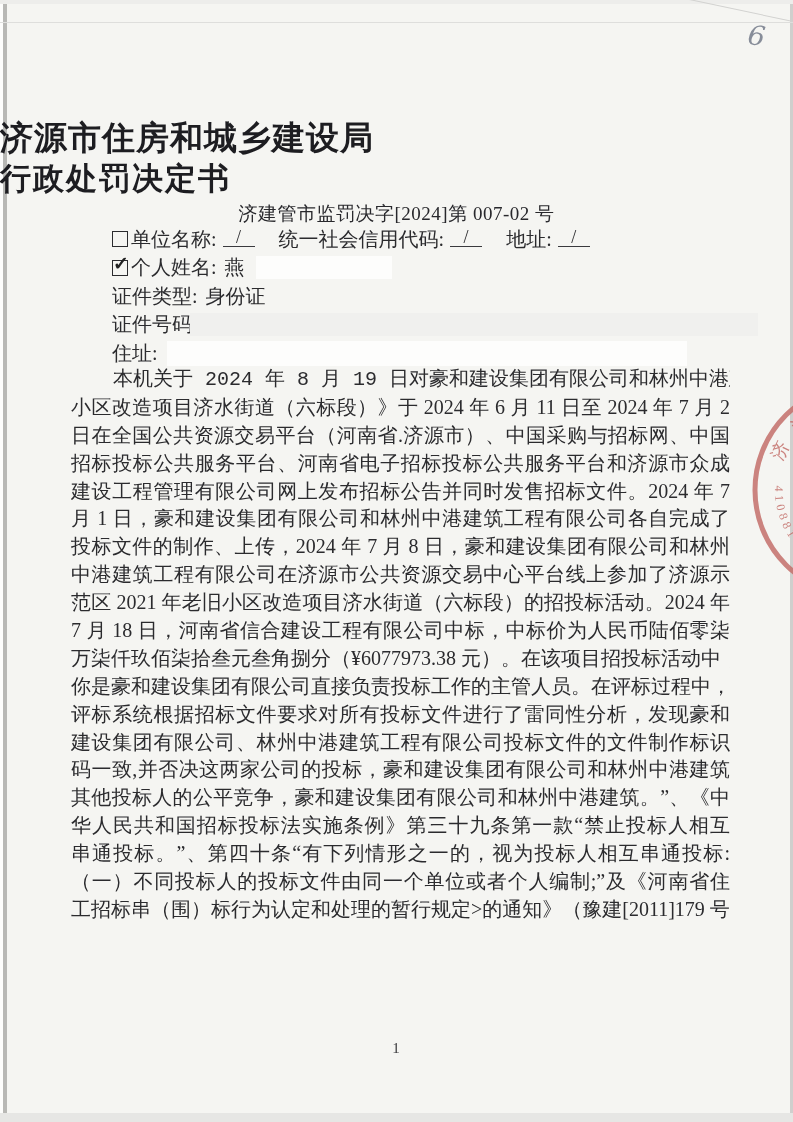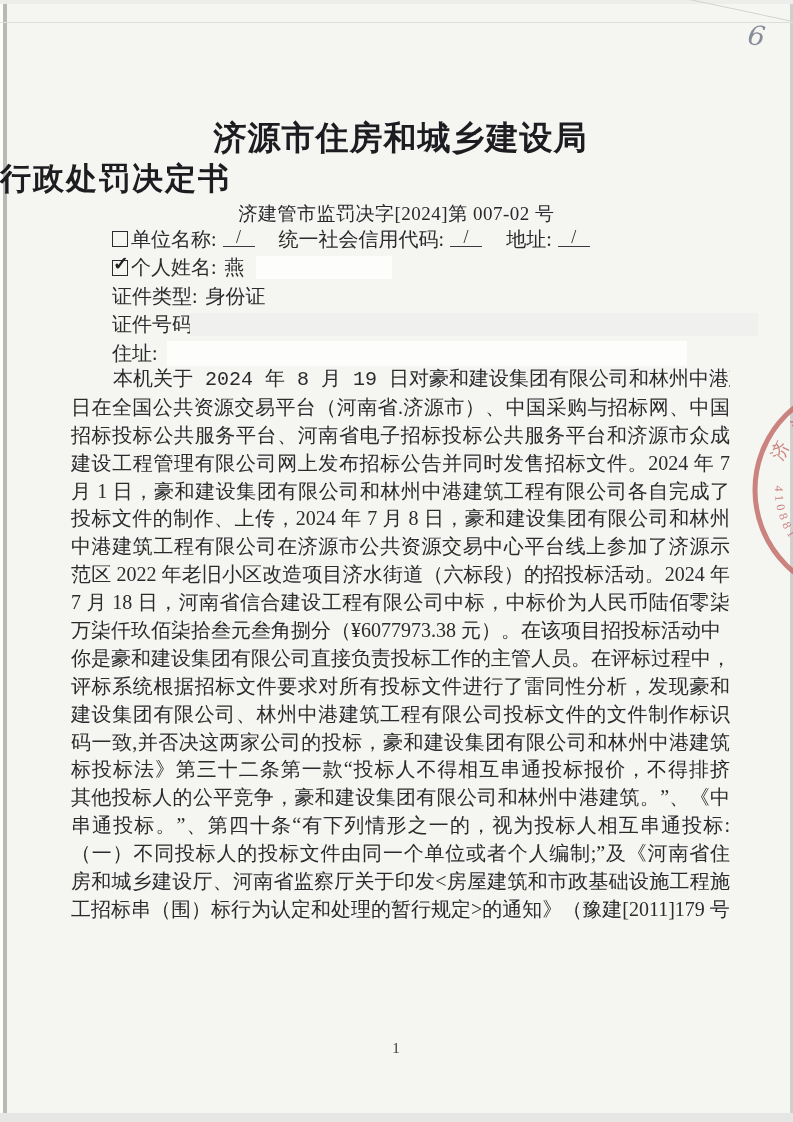--- a/index.html
+++ b/index.html
@@ -20,22 +20,22 @@
   .edge-top{position:absolute;left:0;right:0;top:0;height:4px;background:#ededeb;}
   .edge-top-seam{position:absolute;left:0;right:0;top:22px;height:1px;background:#dededc;}
   .corner-diagonal{position:absolute;right:-14px;top:24px;width:200px;height:1px;background:#d2d2d0;transform:rotate(12deg);transform-origin:right center;}
 
   .corner-note{
     position:absolute;right:28px;top:20px;
     font-family:"DejaVu Serif",serif;font-style:italic;
     font-size:27px;color:#878d99;transform:rotate(8deg);
   }
 
-  .title1{position:absolute;left:0;right:0;top:116px;text-align:center;
-    font-size:33px;font-weight:bold;letter-spacing:1px;color:#1d1d21;padding-left:8px;}
+  .title1{position:absolute;left:0;right:0;top:116px;text-align:left;
+    font-size:33px;font-weight:bold;letter-spacing:1px;color:#1d1d21;}
   .title2{position:absolute;left:0;right:0;top:158px;text-align:left;
     font-size:31px;font-weight:bold;letter-spacing:2px;color:#1d1d21;}
   .docnum{position:absolute;left:0;right:0;top:201px;text-align:center;
     font-size:19px;letter-spacing:.5px;color:#28282c;}
 
   .fields{position:absolute;left:112px;top:225px;width:620px;font-size:20px;}
   .field-row{height:28.5px;display:flex;align-items:center;white-space:nowrap;position:relative;}
   .cbx{display:inline-block;width:14px;height:14px;border:1.6px solid #2b2b2e;margin-right:3px;position:relative;flex:0 0 auto;}
   .cbx .tick{position:absolute;left:0px;top:-7px;font-size:19px;font-weight:bold;color:#222;line-height:1;}
   .slashline{display:inline-block;min-width:32px;border-bottom:1.6px solid #3a3a3e;text-align:center;margin:0 6px;font-size:18px;line-height:1;transform:translateY(-2px);}
@@ -111,38 +111,38 @@
 
     <div class="field-row">
       <span>住址:</span>
       <span class="redact-white" style="left:55px;top:2px;width:520px;height:25px;"></span>
     </div>
 
   </div>
 
   <div class="body-text">
     <div class="ln indent">本机关于 2024 年 8 月 19 日对豪和建设集团有限公司和林州中港建筑</div>
+    <div class="ln">小区改造项目济水街道（六标段）》于 2024 年 6 月 11 日至 2024 年 7 月 2</div>
     <div class="ln">日在全国公共资源交易平台（河南省.济源市）、中国采购与招标网、中国</div>
     <div class="ln">招标投标公共服务平台、河南省电子招标投标公共服务平台和济源市众成</div>
     <div class="ln">建设工程管理有限公司网上发布招标公告并同时发售招标文件。2024 年 7</div>
     <div class="ln">月 1 日，豪和建设集团有限公司和林州中港建筑工程有限公司各自完成了</div>
     <div class="ln">投标文件的制作、上传，2024 年 7 月 8 日，豪和建设集团有限公司和林州</div>
     <div class="ln">中港建筑工程有限公司在济源市公共资源交易中心平台线上参加了济源示</div>
-    <div class="ln">范区 2022 年老旧小区改造项目济水街道（六标段）的招投标活动。2024 年</div>
+    <div class="ln">范区 2021 年老旧小区改造项目济水街道（六标段）的招投标活动。2024 年</div>
     <div class="ln">7 月 18 日，河南省信合建设工程有限公司中标，中标价为人民币陆佰零柒</div>
     <div class="ln">万柒仟玖佰柒拾叁元叁角捌分（¥6077973.38 元）。在该项目招投标活动中，</div>
     <div class="ln">你是豪和建设集团有限公司直接负责投标工作的主管人员。在评标过程中，</div>
     <div class="ln">评标系统根据招标文件要求对所有投标文件进行了雷同性分析，发现豪和</div>
     <div class="ln">建设集团有限公司、林州中港建筑工程有限公司投标文件的文件制作标识</div>
     <div class="ln">码一致,并否决这两家公司的投标，豪和建设集团有限公司和林州中港建筑</div>
-    <div class="ln">标投标法》第三十二条第一款“投标人不得相互串通投标报价，不得排挤</div>
     <div class="ln">其他投标人的公平竞争，豪和建设集团有限公司和林州中港建筑。”、《中</div>
+    <div class="ln">华人民共和国招标投标法实施条例》第三十九条第一款“禁止投标人相互</div>
     <div class="ln">串通投标。”、第四十条“有下列情形之一的，视为投标人相互串通投标:</div>
     <div class="ln">（一）不同投标人的投标文件由同一个单位或者个人编制;”及《河南省住</div>
-    <div class="ln">房和城乡建设厅、河南省监察厅关于印发&lt;房屋建筑和市政基础设施工程施</div>
     <div class="ln">工招标串（围）标行为认定和处理的暂行规定&gt;的通知》（豫建[2011]179 号）</div>
   </div>
 
   <div class="pagenum">1</div>
 
   <svg id="stamp-svg" class="stamp" viewBox="0 0 50 220">
     <circle cx="118" cy="109" r="106" fill="none" stroke="#c4706b" stroke-width="5"></circle>
   <text x="42.50130011086996" y="72.17682366971752" transform="rotate(296 42.50130011086996 72.17682366971752)" font-size="18" fill="#c4706b" text-anchor="middle" font-family="&quot;Liberation Serif&quot;,serif">济</text>
       <text x="61.79302906585589" y="46.5758346598989" transform="rotate(318 61.79302906585589 46.5758346598989)" font-size="18" fill="#c4706b" text-anchor="middle" font-family="&quot;Liberation Serif&quot;,serif">源</text>
       <text x="32.01309821655035" y="107.49909304639364" transform="rotate(91 32.01309821655035 107.49909304639364)" font-size="12" fill="#c4706b" text-anchor="middle" font-family="&quot;Liberation Serif&quot;,serif">4</text>

